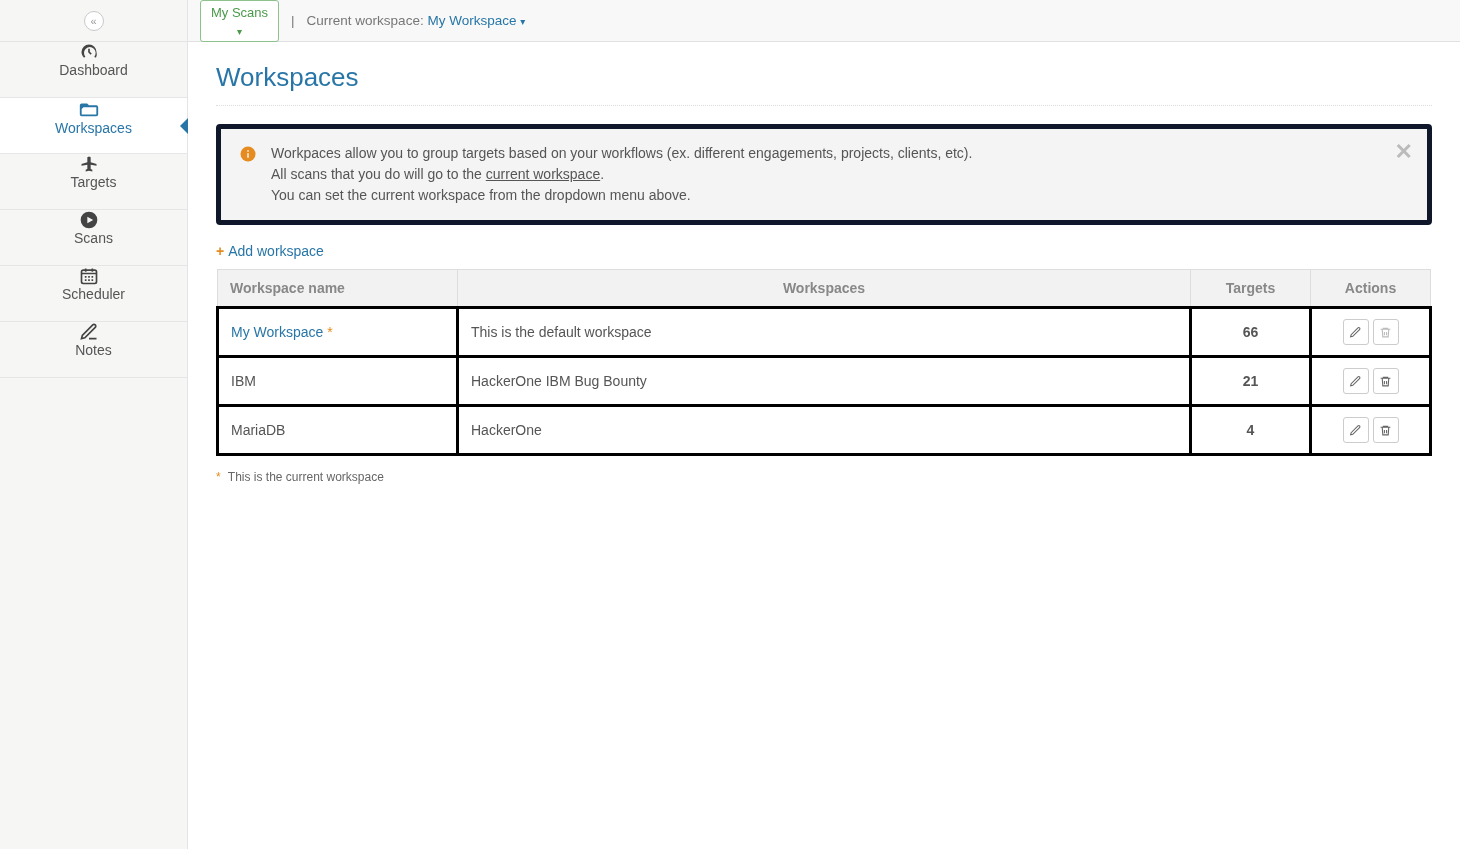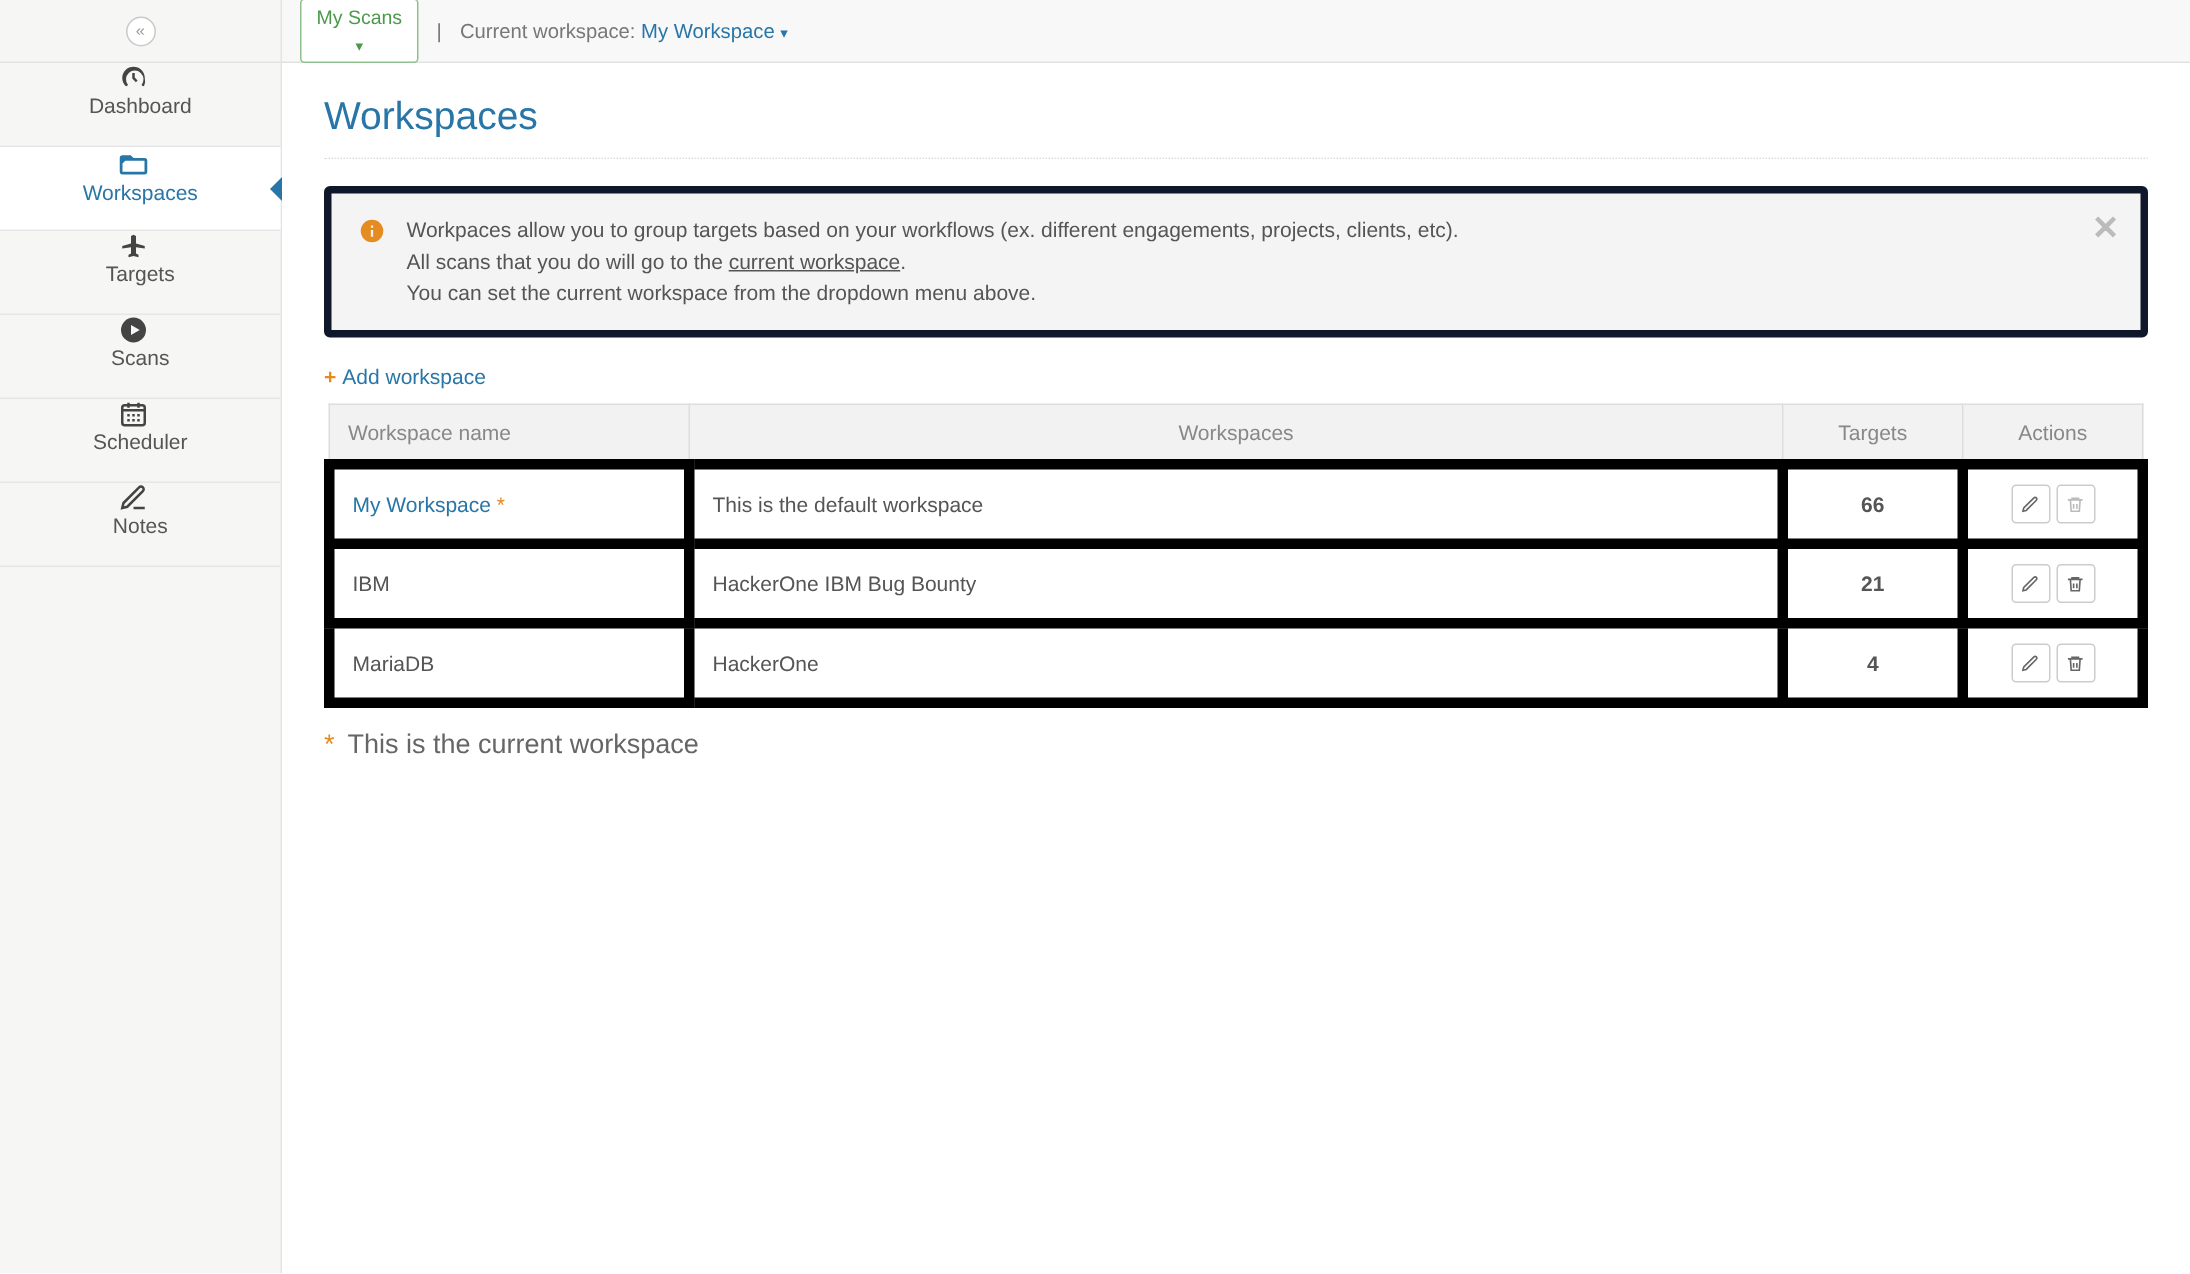--- a/index.html
+++ b/index.html
@@ -150,29 +150,29 @@
 .add-link .plus { color: #e58b1f; font-weight: bold; }
 table.workspaces {
   width: 100%;
   border-collapse: collapse;
   border: 1px solid #ddd;
   font-size: 14px;
 }
 table.workspaces th {
   background: #f2f2f2;
   color: #888;
-  font-weight: 400;
+  font-weight: 700;
   text-align: left;
   padding: 10px 12px;
   border: 1px solid #ddd;
 }
 table.workspaces th.center { text-align: center; }
 table.workspaces td {
   padding: 10px 12px;
-  border: 7px solid #000000;
+  border: 3px solid #000000;
   color: #555;
   vertical-align: middle;
 }
 table.workspaces td.center { text-align: center; font-weight: bold; }
 .ws-name-link { color: #2876a7; cursor: pointer; }
 .asterisk { color: #e58b1f; }
 .action-btns { display: inline-flex; gap: 4px; justify-content: center; width:100%; }
 .icon-btn {
   width: 26px; height: 26px;
   border: 1px solid #ccc;
@@ -181,21 +181,21 @@
   display: flex;
   align-items: center;
   justify-content: center;
   cursor: pointer;
   color: #666;
   font-size: 13px;
 }
 .icon-btn.disabled { color: #bbb; cursor: default; }
 .footnote {
   margin-top: 14px;
-  font-size: 18px;
+  font-size: 12px;
   color: #666;
 }
 .footnote .asterisk { margin-right: 4px; }
 svg { display: block; }
 .col-name { width: 240px; }
 .col-targets { width: 120px; }
 .col-actions { width: 120px; }
 </style>
 </head>
 <body>

